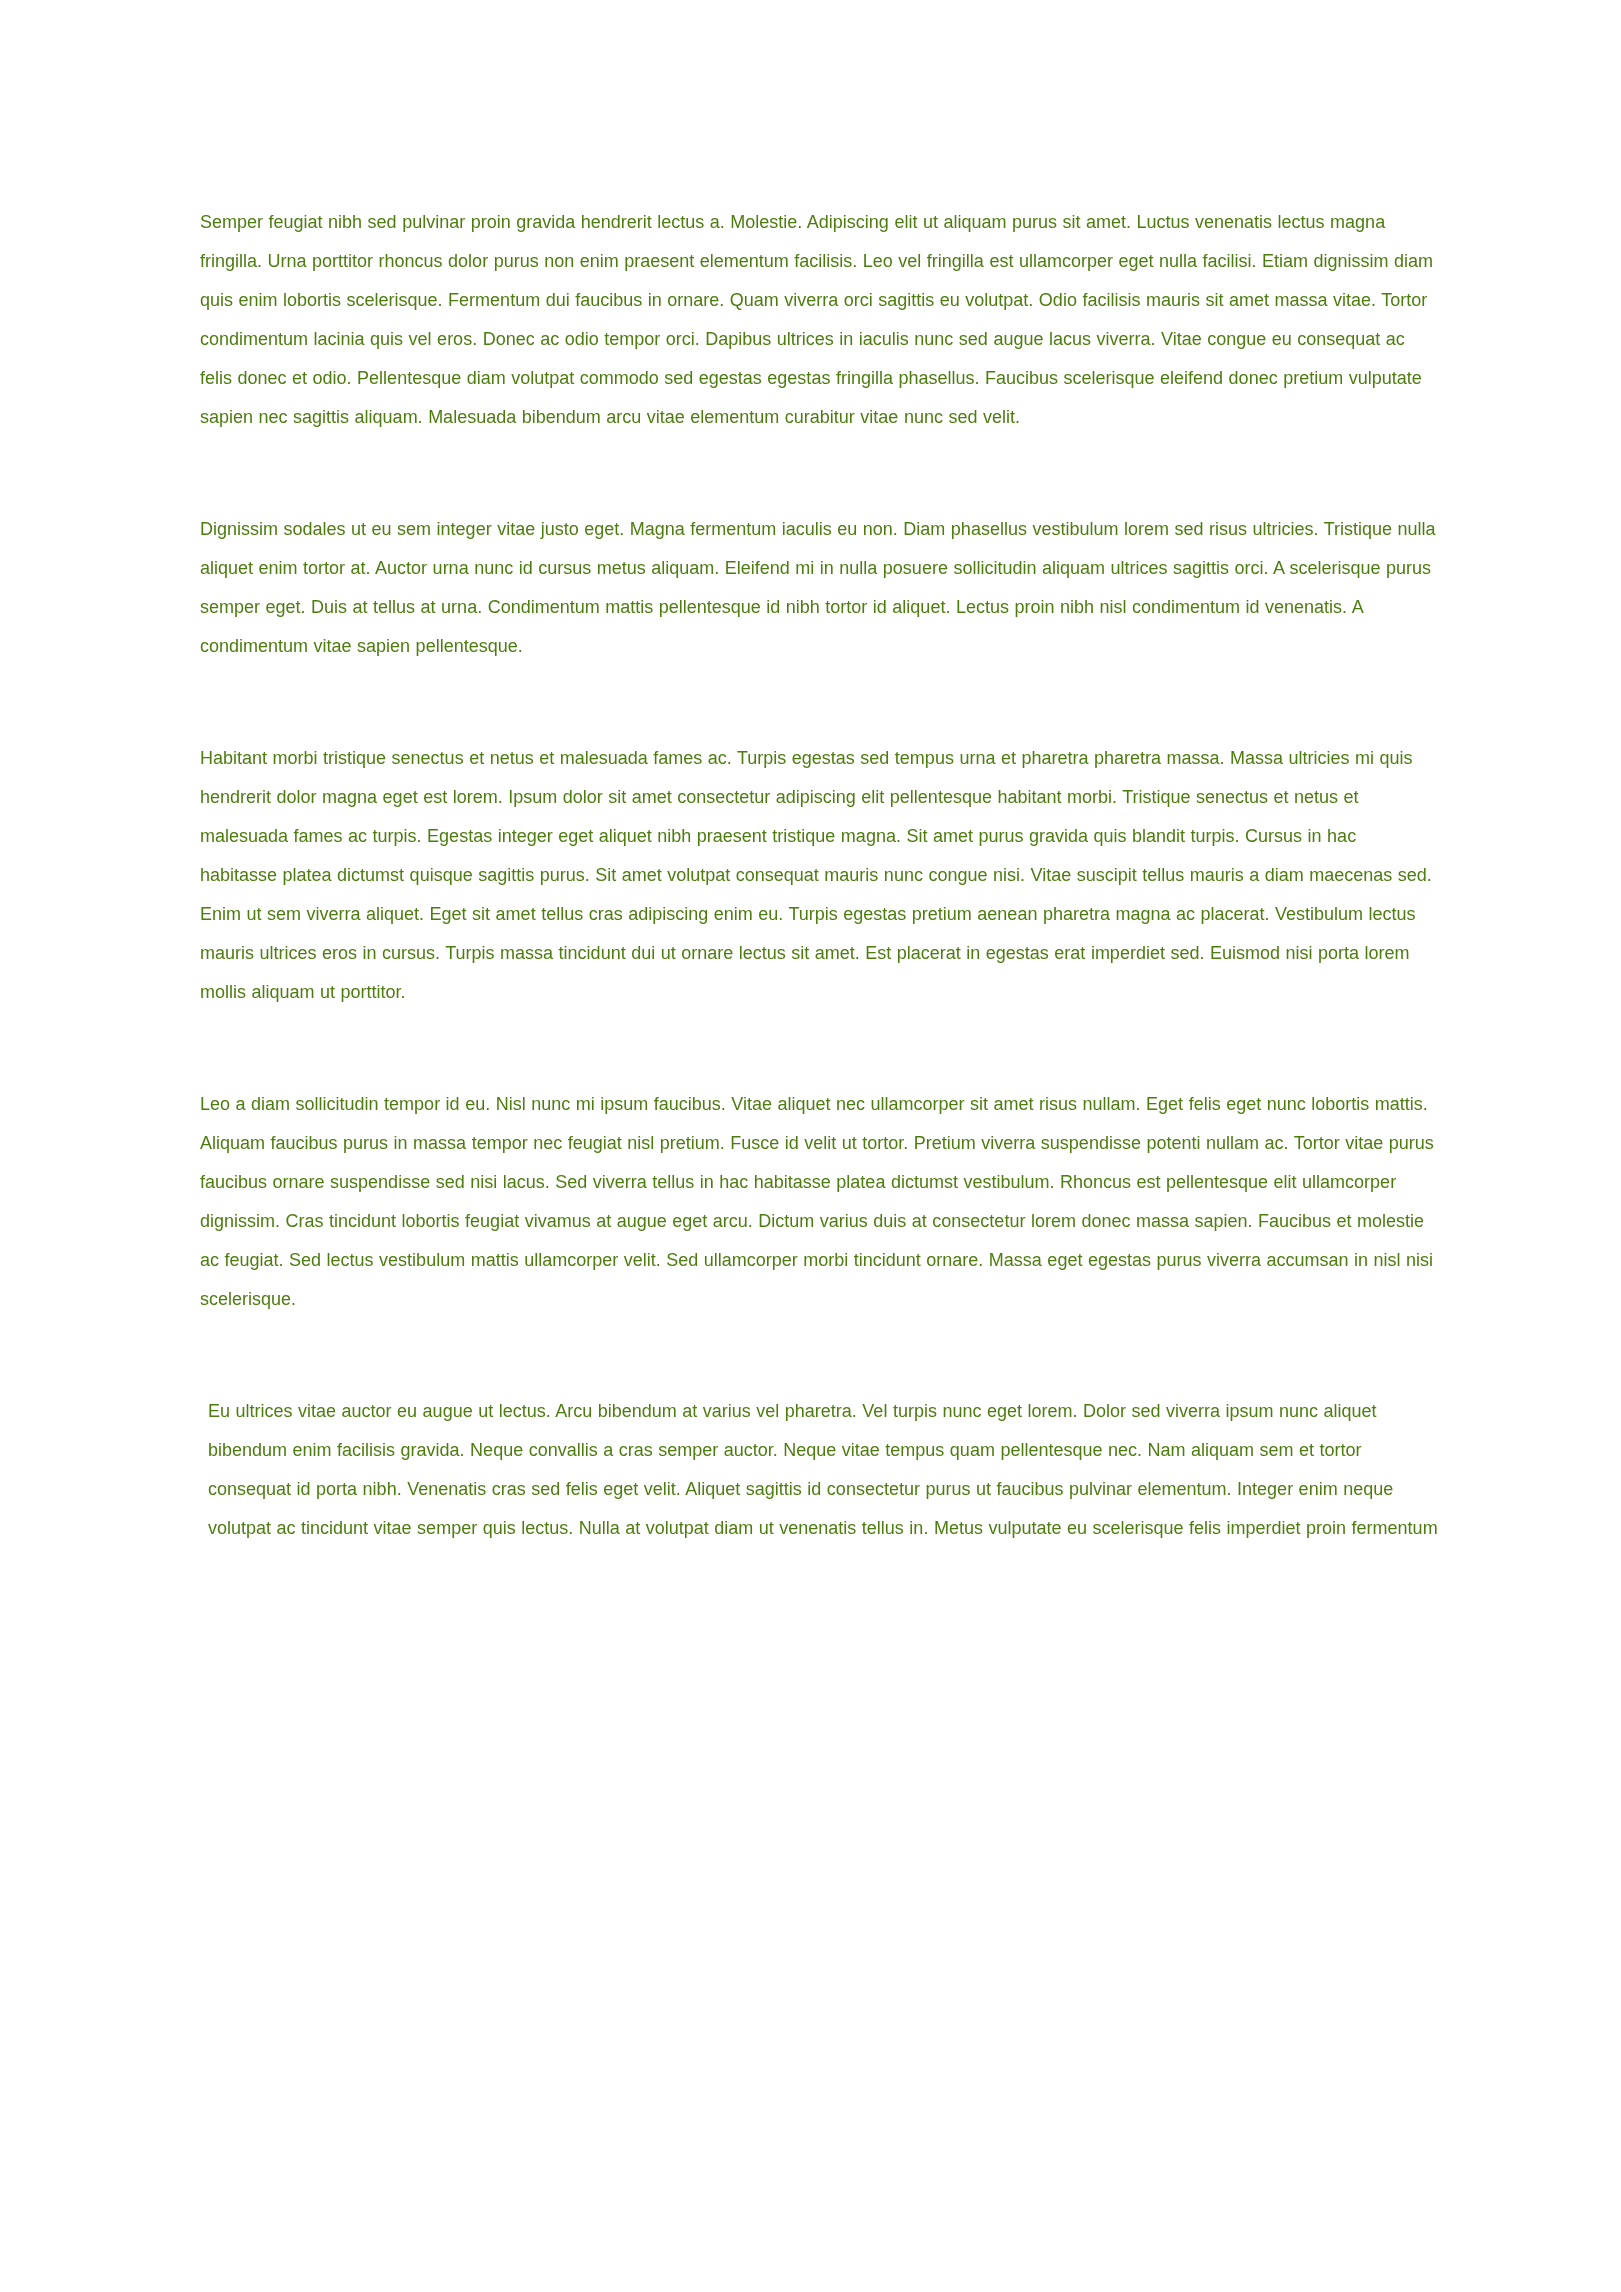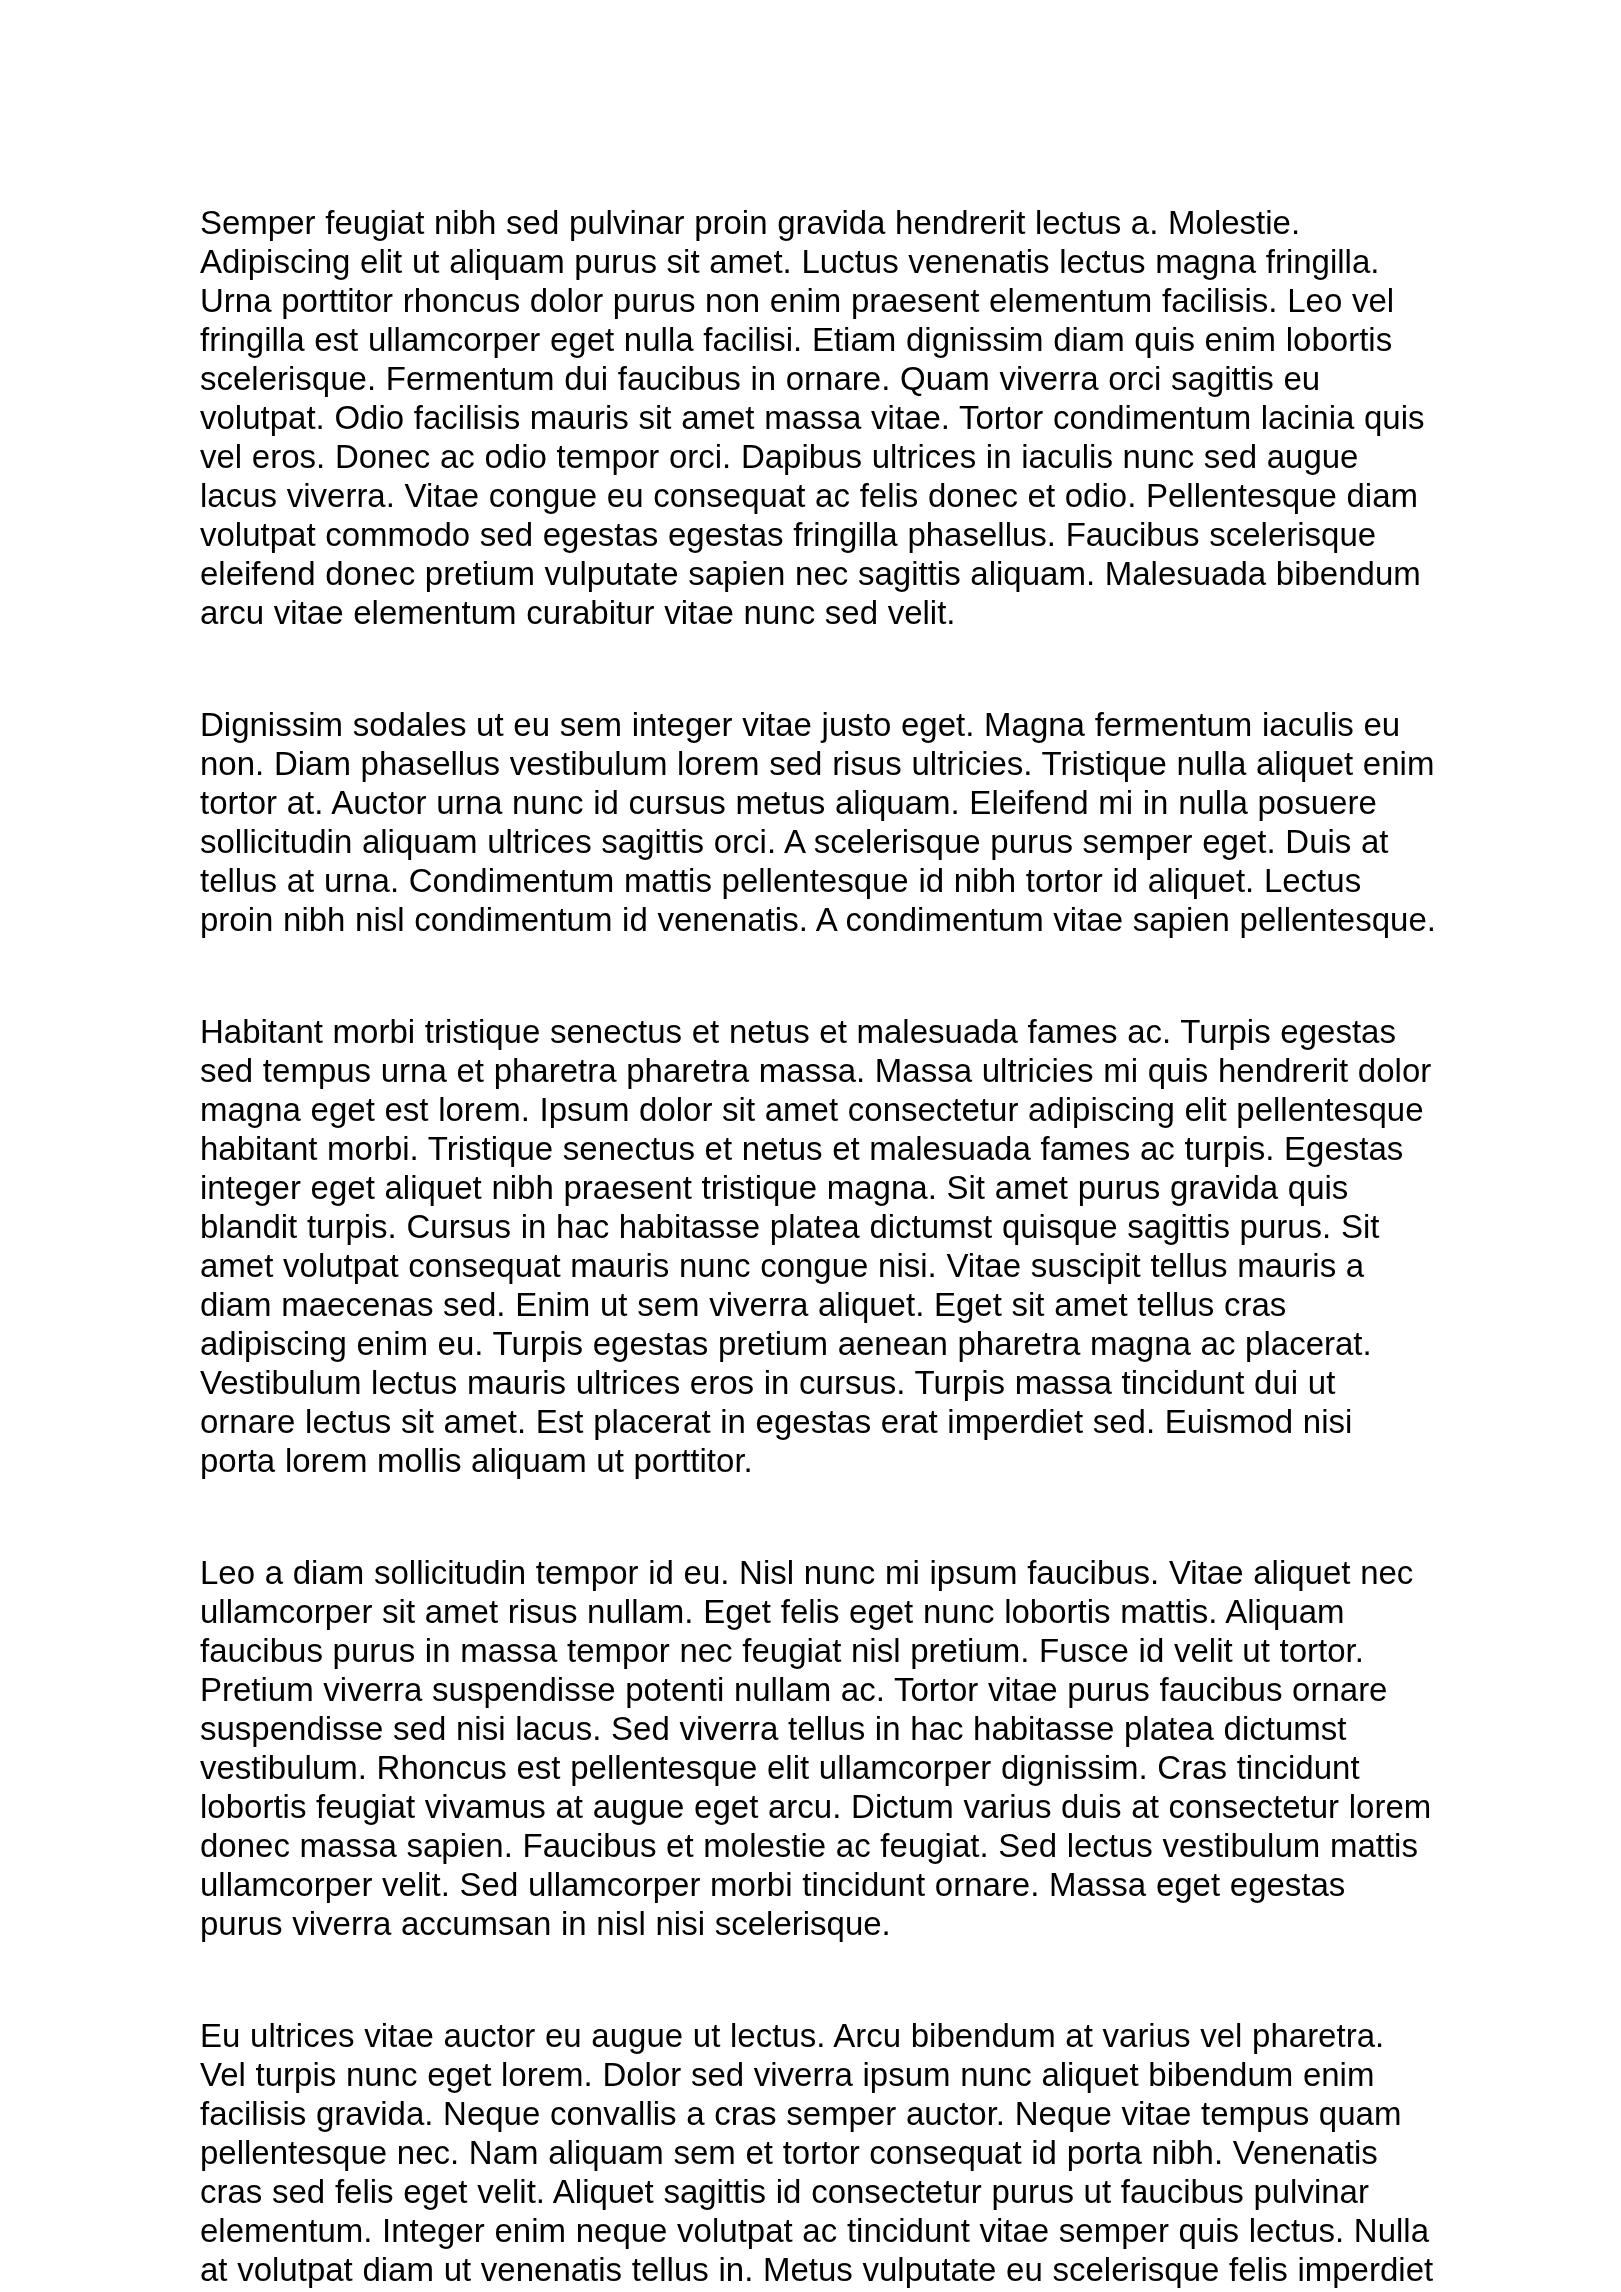--- a/index.html
+++ b/index.html
@@ -16,29 +16,30 @@
   .page {
     box-sizing: border-box;
     width: 1621px;
     height: 2293px;
     background: #ffffff;
     padding: 203px 186px 0 200px;
   }
   .para {
     width: 1237px;
     margin: 0 0 73px 0;
-    font-size: 33px;
+    font-size: 18px;
     line-height: 39px;
-    color: #000000;
+    color: #4d7c0f;
     text-align: left;
     letter-spacing: 0px;
     word-spacing: 0.5px;
   }
   .para:last-child {
     margin-bottom: 0;
+    margin-left: 8px;
   }
 </style>
 </head>
 <body>
 
 <div class="page">
   <p class="para">Semper feugiat nibh sed pulvinar proin gravida hendrerit lectus a. Molestie. Adipiscing elit ut aliquam purus sit amet. Luctus venenatis lectus magna fringilla. Urna porttitor rhoncus dolor purus non enim praesent elementum facilisis. Leo vel fringilla est ullamcorper eget nulla facilisi. Etiam dignissim diam quis enim lobortis scelerisque. Fermentum dui faucibus in ornare. Quam viverra orci sagittis eu volutpat. Odio facilisis mauris sit amet massa vitae. Tortor condimentum lacinia quis vel eros. Donec ac odio tempor orci. Dapibus ultrices in iaculis nunc sed augue lacus viverra. Vitae congue eu consequat ac felis donec et odio. Pellentesque diam volutpat commodo sed egestas egestas fringilla phasellus. Faucibus scelerisque eleifend donec pretium vulputate sapien nec sagittis aliquam. Malesuada bibendum arcu vitae elementum curabitur vitae nunc sed velit.</p>
   <p class="para">Dignissim sodales ut eu sem integer vitae justo eget. Magna fermentum iaculis eu non. Diam phasellus vestibulum lorem sed risus ultricies. Tristique nulla aliquet enim tortor at. Auctor urna nunc id cursus metus aliquam. Eleifend mi in nulla posuere sollicitudin aliquam ultrices sagittis orci. A scelerisque purus semper eget. Duis at tellus at urna. Condimentum mattis pellentesque id nibh tortor id aliquet. Lectus proin nibh nisl condimentum id venenatis. A condimentum vitae sapien pellentesque.</p>
   <p class="para">Habitant morbi tristique senectus et netus et malesuada fames ac. Turpis egestas sed tempus urna et pharetra pharetra massa. Massa ultricies mi quis hendrerit dolor magna eget est lorem. Ipsum dolor sit amet consectetur adipiscing elit pellentesque habitant morbi. Tristique senectus et netus et malesuada fames ac turpis. Egestas integer eget aliquet nibh praesent tristique magna. Sit amet purus gravida quis blandit turpis. Cursus in hac habitasse platea dictumst quisque sagittis purus. Sit amet volutpat consequat mauris nunc congue nisi. Vitae suscipit tellus mauris a diam maecenas sed. Enim ut sem viverra aliquet. Eget sit amet tellus cras adipiscing enim eu. Turpis egestas pretium aenean pharetra magna ac placerat. Vestibulum lectus mauris ultrices eros in cursus. Turpis massa tincidunt dui ut ornare lectus sit amet. Est placerat in egestas erat imperdiet sed. Euismod nisi porta lorem mollis aliquam ut porttitor.</p>
   <p class="para">Leo a diam sollicitudin tempor id eu. Nisl nunc mi ipsum faucibus. Vitae aliquet nec ullamcorper sit amet risus nullam. Eget felis eget nunc lobortis mattis. Aliquam faucibus purus in massa tempor nec feugiat nisl pretium. Fusce id velit ut tortor. Pretium viverra suspendisse potenti nullam ac. Tortor vitae purus faucibus ornare suspendisse sed nisi lacus. Sed viverra tellus in hac habitasse platea dictumst vestibulum. Rhoncus est pellentesque elit ullamcorper dignissim. Cras tincidunt lobortis feugiat vivamus at augue eget arcu. Dictum varius duis at consectetur lorem donec massa sapien. Faucibus et molestie ac feugiat. Sed lectus vestibulum mattis ullamcorper velit. Sed ullamcorper morbi tincidunt ornare. Massa eget egestas purus viverra accumsan in nisl nisi scelerisque.</p>

